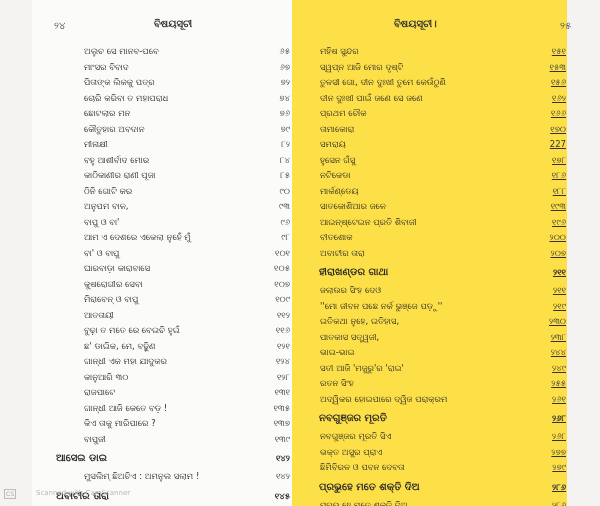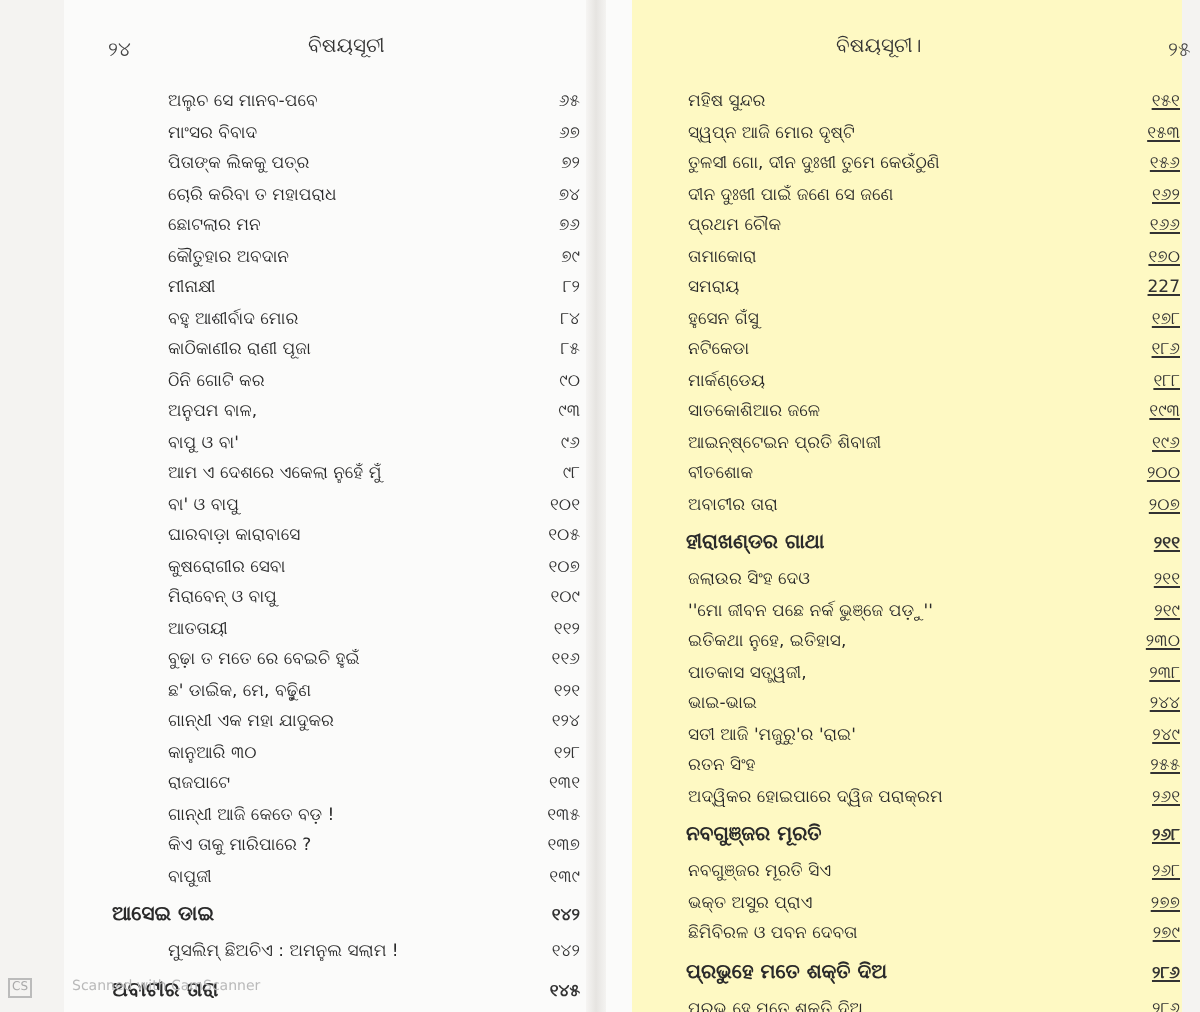--- a/index.html
+++ b/index.html
@@ -6,25 +6,25 @@
   body {
     width:600px; height:506px; overflow:hidden;
     background:#f4f3f1;
     font-family:"DejaVu Sans", sans-serif;
     color:#2a2a2a;
     position:relative;
   }
   .spread { position:absolute; left:0; top:0; width:600px; height:506px; }
   .page { position:absolute; top:0; height:506px; background:#fbfbfa; }
   .page.left { left:12px; width:300px;margin-left:20px; }
-  .page.right { left:316px; width:275px; background:#fef9c3; }
+  .page.right { left:292px; width:275px; background:#fde047; }
   .gutter { position:absolute; left:293px; top:0; width:10px; height:506px;
     background:linear-gradient(90deg, #f6f5f3 0%, #e6e4e1 50%, #f4f3f1 100%); }
   .page-number { position:absolute; top:20px; font-size:10px; color:#444; }
-  .running-head { position:absolute; top:18px; font-size:10px; color:#333; }
+  .running-head { position:absolute; top:18px; font-size:10px; color:#333;font-weight:bold; }
   .left .page-number { left:22px; }
   .left .running-head { left:122px; }
   .right .page-number { left:268px; }
   .right .running-head { left:102px; }
   .toc { position:absolute; top:44px; }
   .left .toc { left:38px; width:220px;text-align:center; }
   .right .toc { left:14px; width:260px; }
   .row { position:relative; height:15.5px; font-size:8.5px; line-height:15.5px; white-space:nowrap; }
   .row .title { position:absolute; left:0; }
   .row .pg { position:absolute; right:0; font-size:8.5px; color:#333; }

